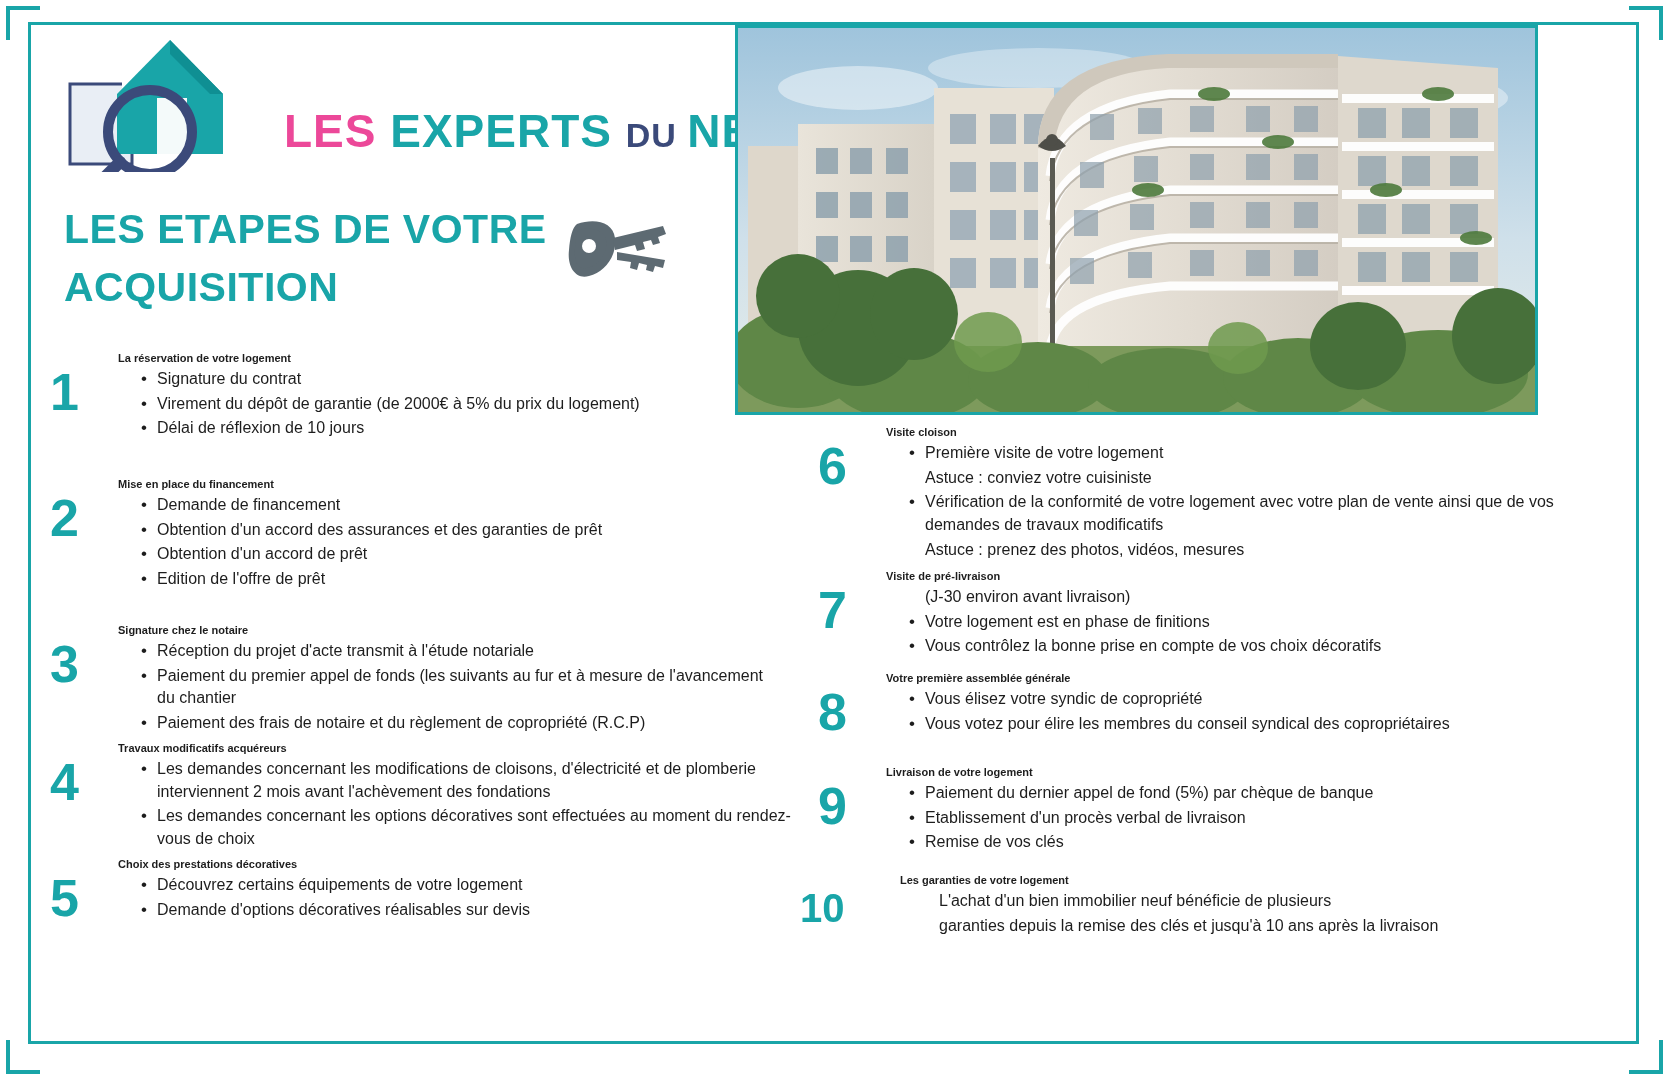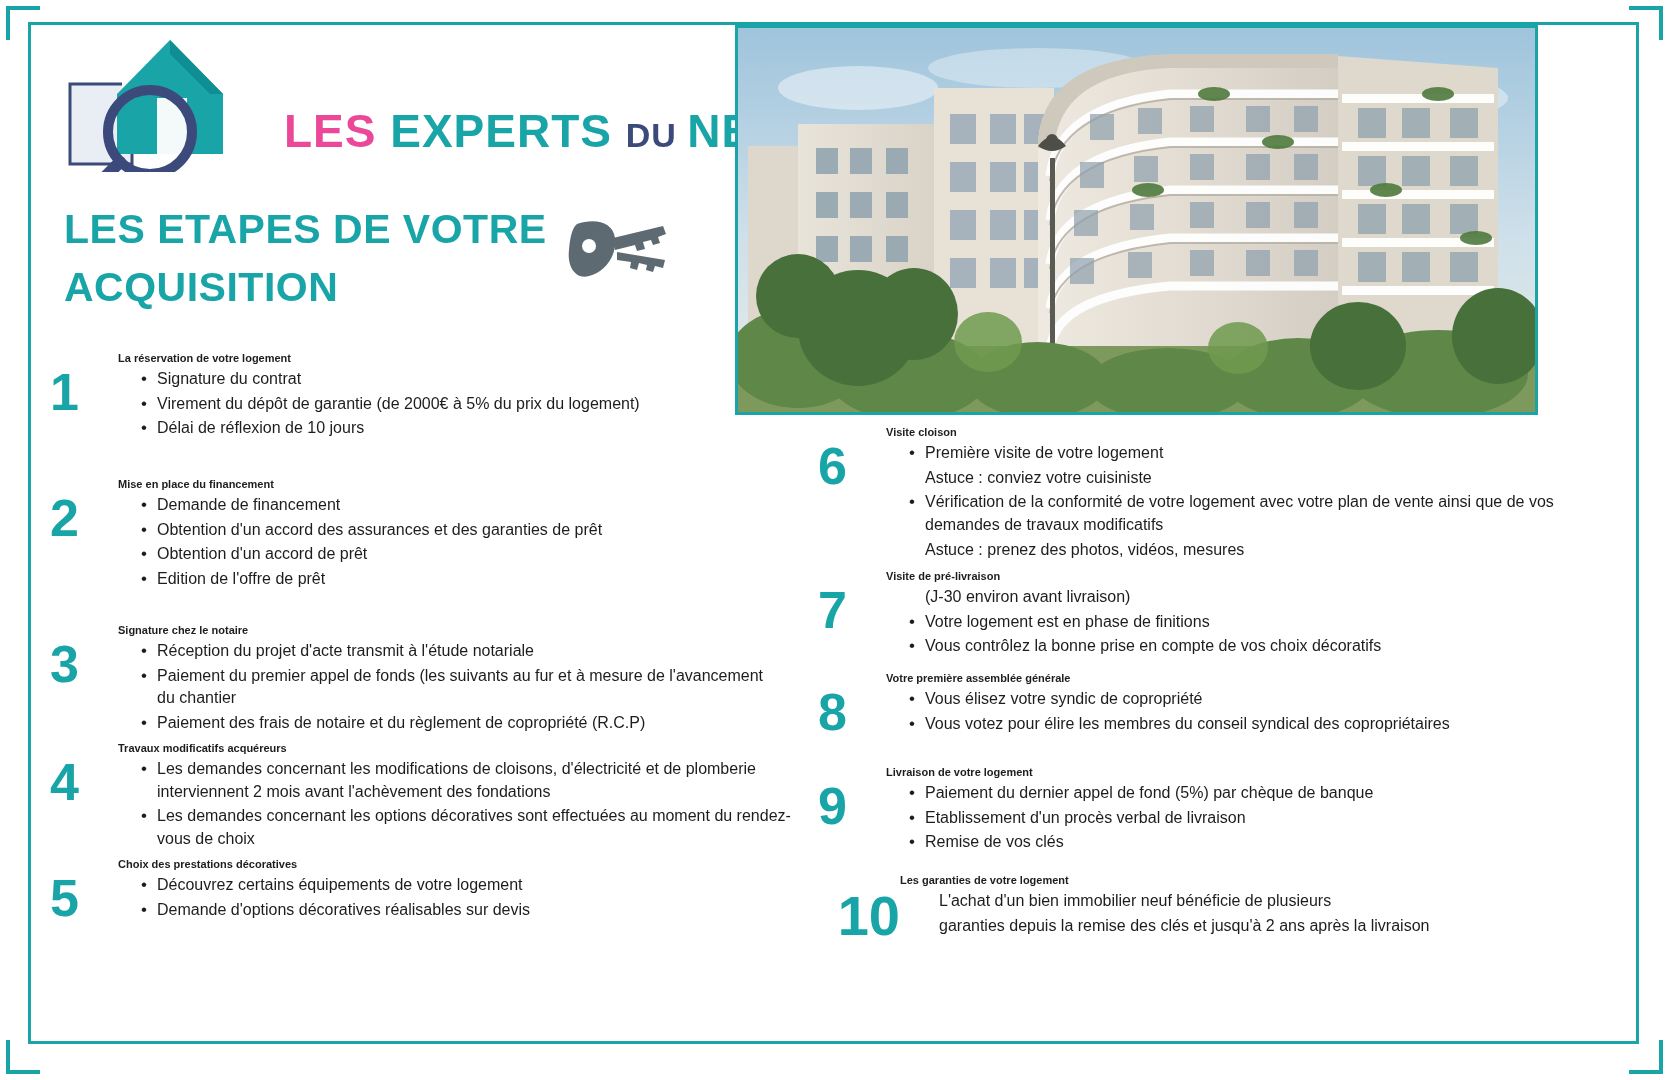--- a/index.html
+++ b/index.html
@@ -112,21 +112,21 @@
   .step .num {
     color: #19a5a8;
     font-size: 52px;
     font-weight: bold;
     line-height: 1;
     width: 68px;
     flex: 0 0 auto;
     text-align: left;
     padding-top: 14px;
   }
-  .step .num.wide { width: 100px; font-size: 56px; text-align: right; }
+  .step .num.wide { width: 100px; font-size: 40px; }
   .step .body { flex: 1 1 auto; }
   .step .head {
     font-size: 11px;
     font-weight: bold;
     color: #1d1d1d;
     margin-bottom: 4px;
   }
   .step ul {
     margin: 0;
     padding-left: 20px;
@@ -484,18 +484,18 @@
       </ul>
     </div>
   </div>
 
   <div class="step" id="step-10">
     <div class="num wide">10</div>
     <div class="body">
       <div class="head">Les garanties de votre logement</div>
       <ul>
         <li class="plain">L'achat d'un bien immobilier neuf bénéficie de plusieurs</li>
-        <li class="plain">garanties depuis la remise des clés et jusqu'à 2 ans après la livraison</li>
+        <li class="plain">garanties depuis la remise des clés et jusqu'à 10 ans après la livraison</li>
       </ul>
     </div>
   </div>
 
 </div>
 
 </body></html>

